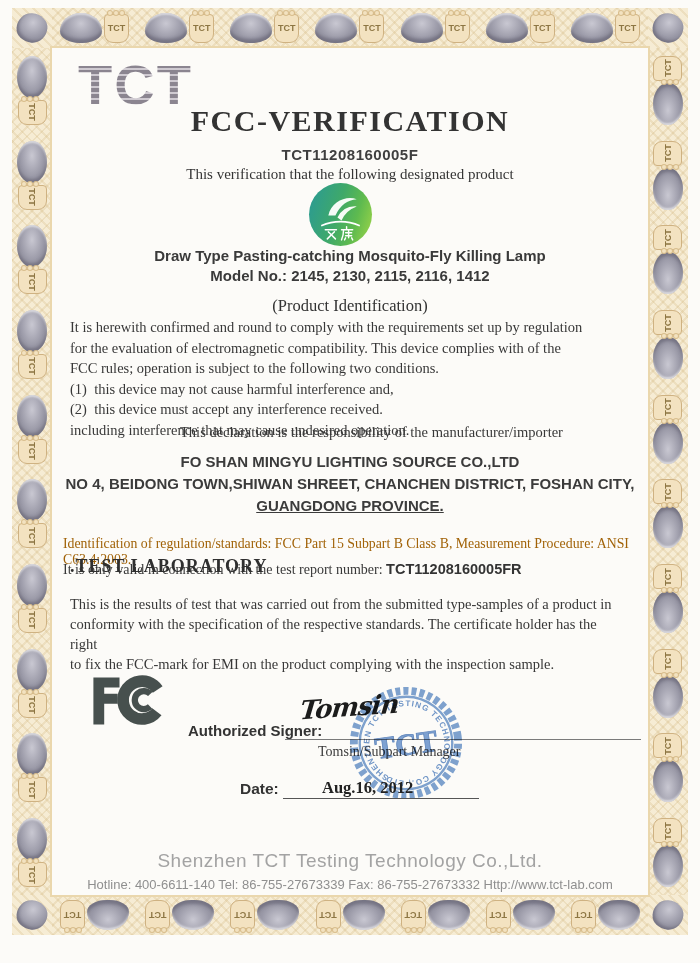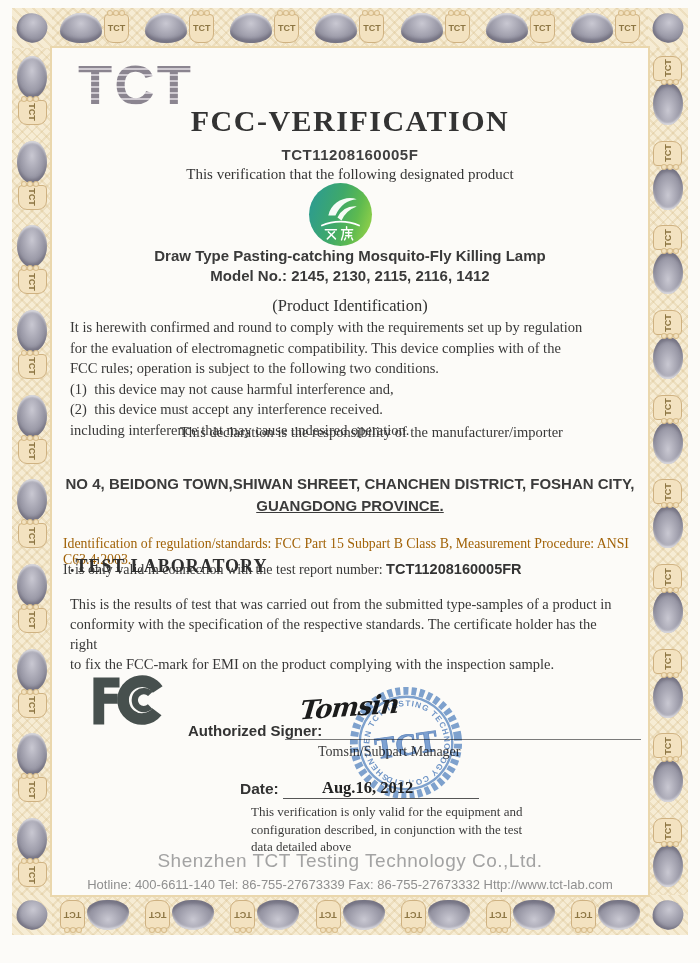--- a/index.html
+++ b/index.html
@@ -356,20 +356,21 @@
 
   <div class="abs ctr pi-heading">(Product Identification)</div>
   <div class="abs body-text prelines">It is herewith confirmed and round to comply with the requirements set up by regulation
 for the evaluation of electromagnetic compatibility. This device complies with of the
 FCC rules; operation is subject to the following two conditions.
 (1)&nbsp; this device may not cause harmful interference and,
 (2)&nbsp; this device must accept any interference received.
 including interference that may cause undesired operation.</div>
   <div class="abs declaration">This declaration is the responsibility of the manufacturer/importer</div>
 
+  <div class="abs ctr mfr-name">FO SHAN MINGYU LIGHTING SOURCE CO.,LTD</div>
   <div class="abs ctr mfr-addr1">NO 4, BEIDONG TOWN,SHIWAN SHREET, CHANCHEN DISTRICT, FOSHAN CITY,</div>
   <div class="abs ctr mfr-addr2">GUANGDONG PROVINCE.</div>
 
   <div class="abs reg-line">Identification of regulation/standards: FCC Part 15 Subpart B Class B, Measurement Procedure: ANSI C63.4:2003.</div>
   <div class="abs report-line"><span>It is only valid in connection with the test report number: </span><b>TCT11208160005FR</b></div>
 
   <div class="abs lab-heading">.TEST LABORATORY</div>
   <div class="abs lab-text prelines">This is the results of test that was carried out from the submitted type-samples of a product in
 conformity with the specification of the respective standards. The certificate holder has the right
 to fix the FCC-mark for EMI on the product complying with the inspection sample.</div>
@@ -393,20 +394,17 @@
     <circle cx="60" cy="60" r="47" fill="none" stroke="#6d97cd" stroke-width="2.4"></circle>
     <text font-size="8.3" font-weight="bold" fill="#5e8ac6" letter-spacing="1" style="font-family:'Liberation Sans',sans-serif">
       <textPath href="#ringPath">SHENZHEN TCT TESTING TECHNOLOGY CO., LTD</textPath>
     </text>
     <text x="60" y="72" text-anchor="middle" font-size="31" font-weight="bold" fill="#6d98d2" stroke="#4a76b8" stroke-width="0.8" style="font-family:'Liberation Serif',serif">TCT</text>
   </svg>
 
   <div class="abs date-label">Date:</div>
   <div class="abs date-value">Aug.16, 2012</div>
   <div class="abs date-line"></div>
-  <div class="abs note-text prelines">This verification is only valid for the equipment and
-configuration described, in conjunction with the test
-data detailed above</div>
 
   <div class="abs ctr footer-company">Shenzhen TCT Testing Technology Co.,Ltd.</div>
   <div class="abs ctr footer-contacts">Hotline: 400-6611-140    Tel: 86-755-27673339    Fax: 86-755-27673332    Http://www.tct-lab.com</div>
 
 </div>
 
 </body></html>

